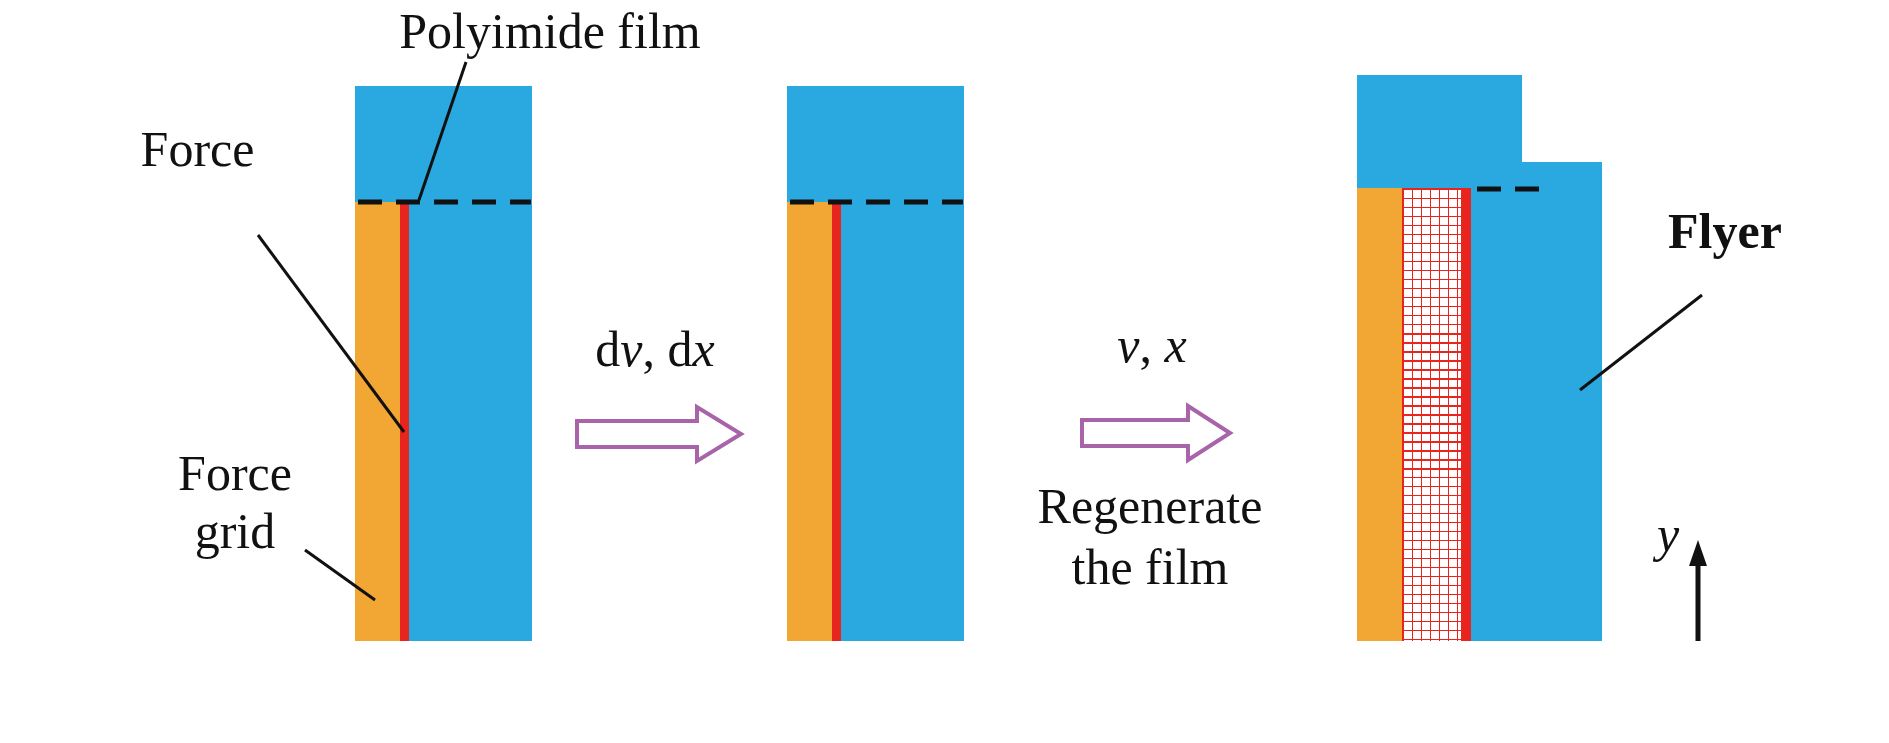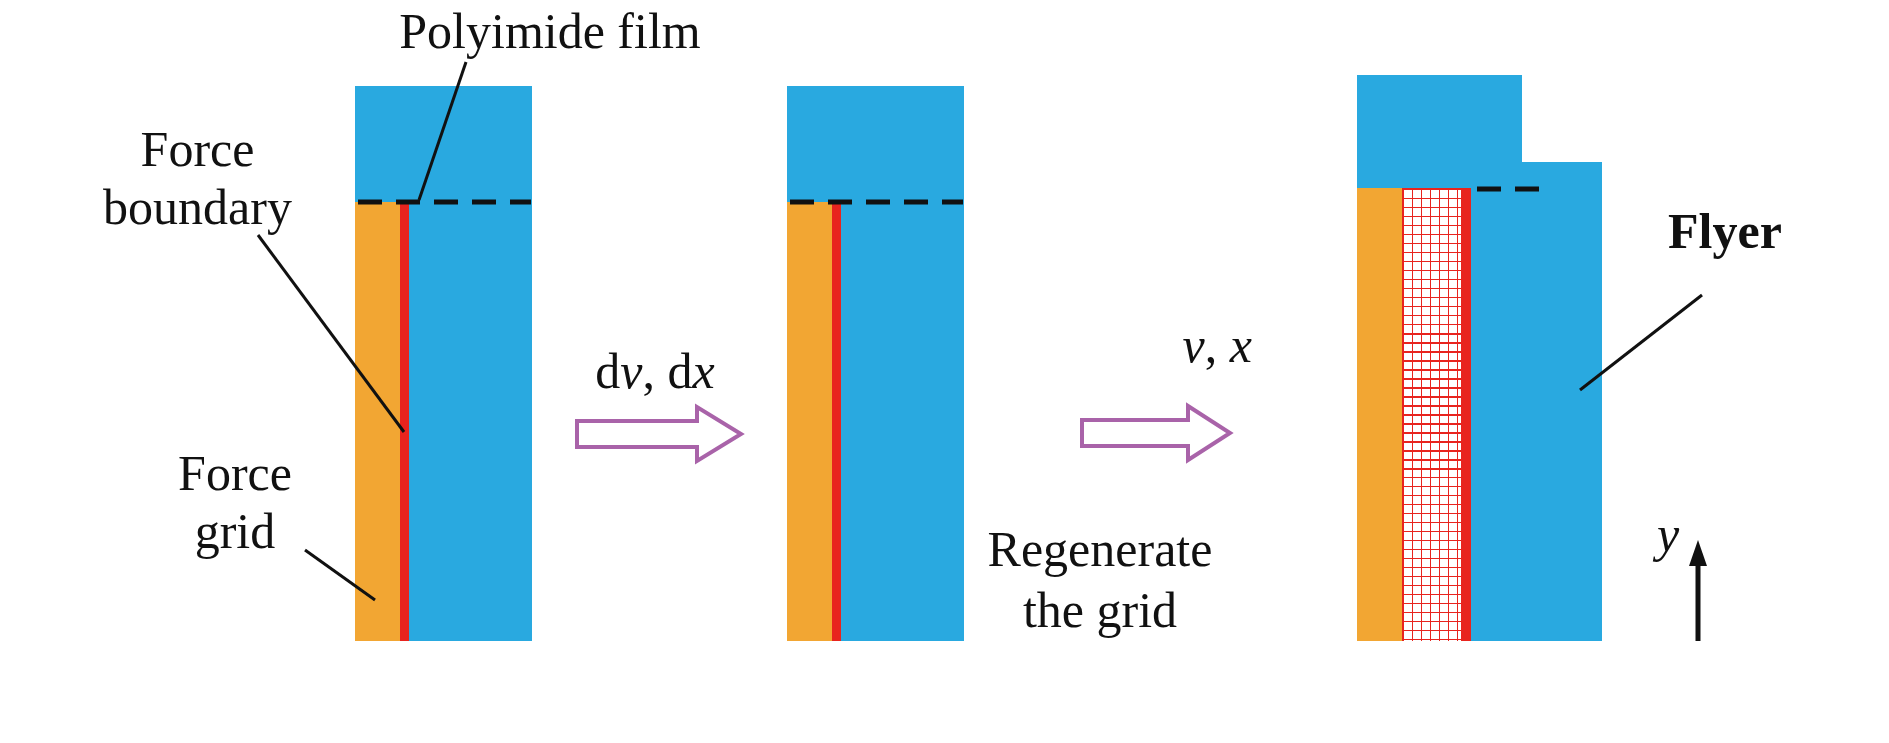--- a/index.html
+++ b/index.html
@@ -82,35 +82,34 @@
     <line class="axis" x1="1698" y1="688" x2="1698" y2="563"></line>
     <polygon class="axis-head" points="1698,540 1689,566 1707,566"></polygon>
     <line class="axis" x1="1696" y1="686" x2="1782" y2="686"></line>
     <polygon class="axis-head" points="1806,686 1779,677 1779,695"></polygon>
   </svg>
 
   <div class="label" style="left:340px; top:2px; width:420px;">Polyimide film</div>
 
   <div class="label" style="left:75px; top:120px; width:245px;">
     <div>Force</div>
-    <div>boundary</div>
   </div>
 
   <div class="label" style="left:120px; top:444px; width:230px;">
     <div>Force</div>
     <div>grid</div>
   </div>
 
-  <div class="label" style="left:555px; top:320px; width:200px;margin-top:22px;"><span>d</span><span class="ital">v</span><span>, </span><span>d</span><span class="ital">x</span></div>
+  <div class="label" style="left:555px; top:320px; width:200px;"><span>d</span><span class="ital">v</span><span>, </span><span>d</span><span class="ital">x</span></div>
 
-  <div class="label" style="left:1052px; top:316px; width:200px;text-align:right;"><span class="ital">v</span><span>, </span><span class="ital">x</span></div>
+  <div class="label" style="left:1052px; top:316px; width:200px;"><span class="ital">v</span><span>, </span><span class="ital">x</span></div>
 
-  <div class="label note" style="left:930px; top:476px; width:340px;margin-top:43px;">
+  <div class="label note" style="left:980px; top:476px; width:340px;">
     <div>Regenerate</div>
-    <div>the grid</div>
+    <div>the film</div>
   </div>
 
   <div class="label" style="left:1640px; top:202px; width:170px;font-weight:bold;">Flyer</div>
 
   <div class="label ital" style="left:1648px; top:505px; width:40px;">y</div>
   <div class="label ital" style="left:1806px; top:650px; width:40px;">x</div>
   <div class="label ital" style="left:1628px; top:648px; width:50px;">O</div>
 
 </div>
 

